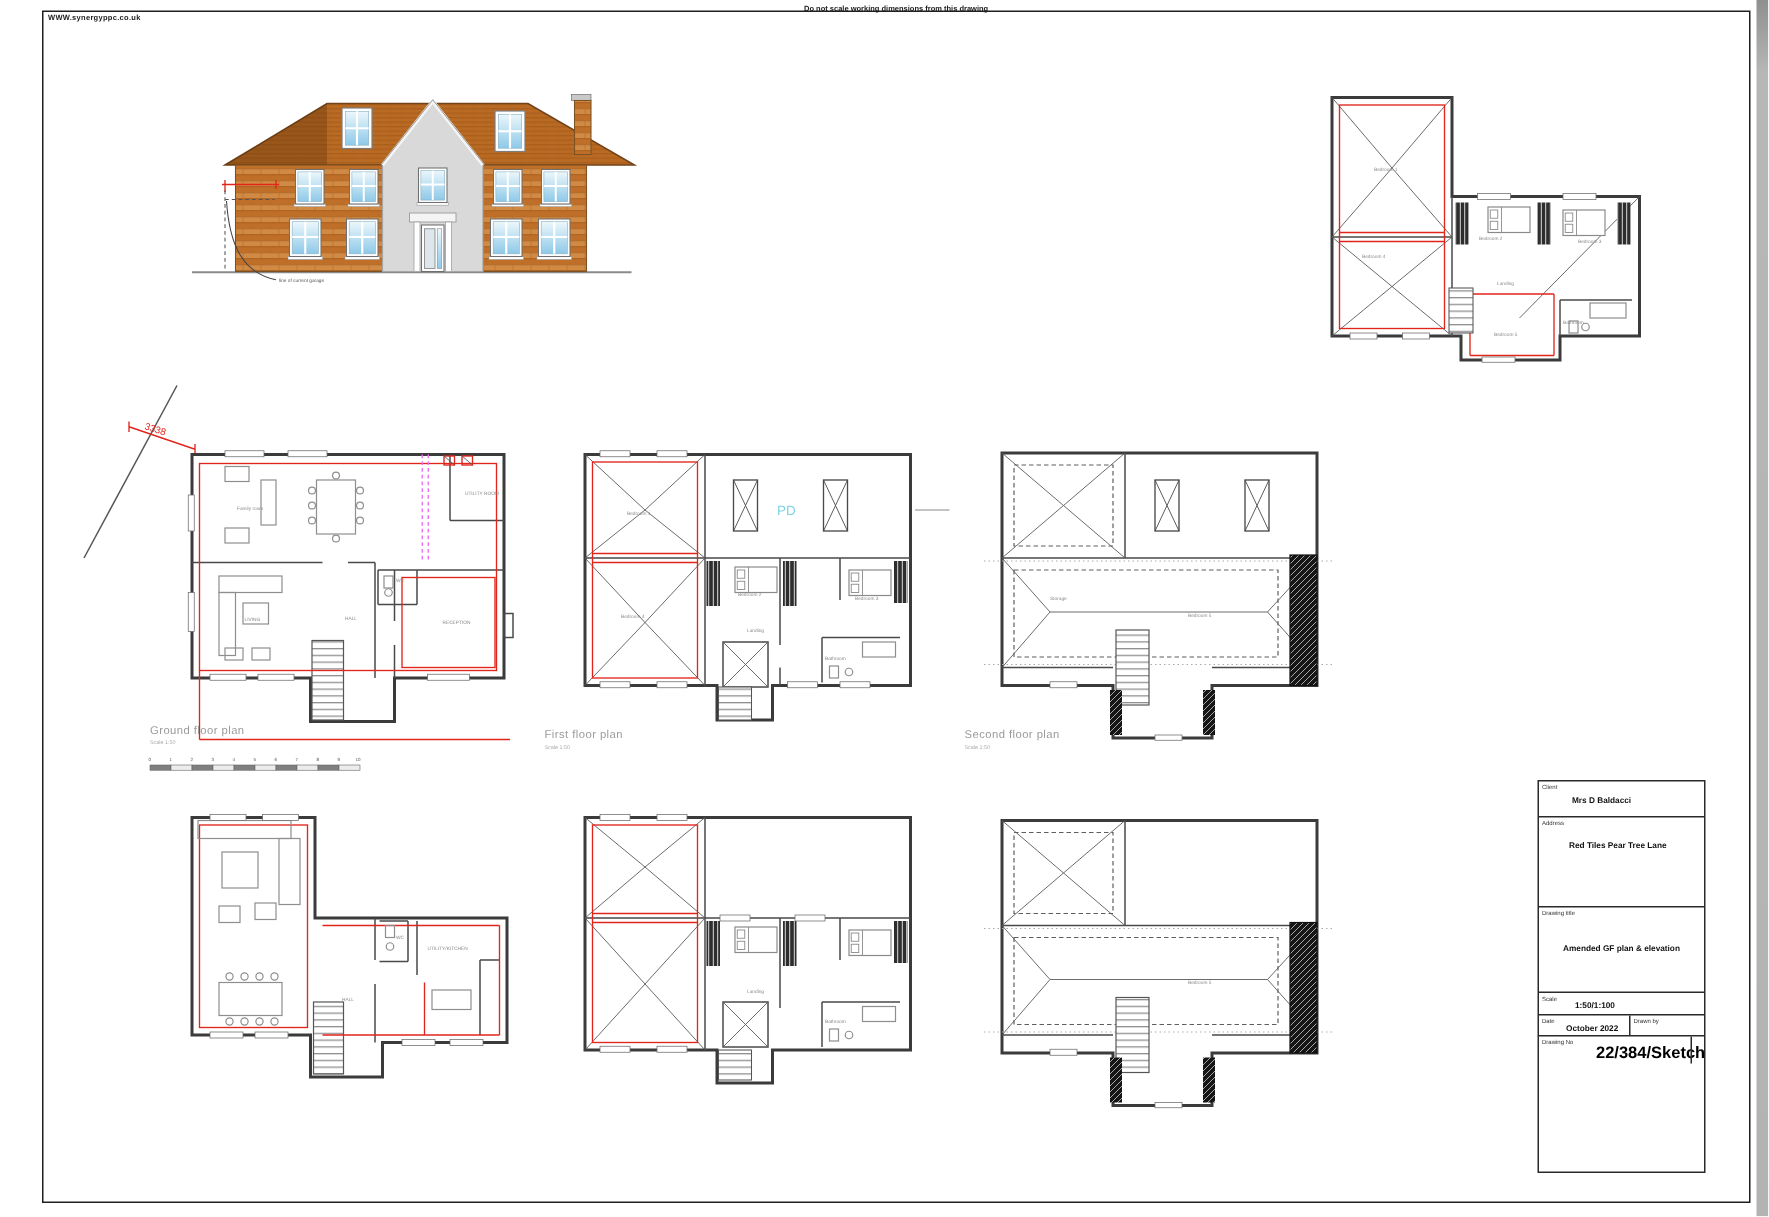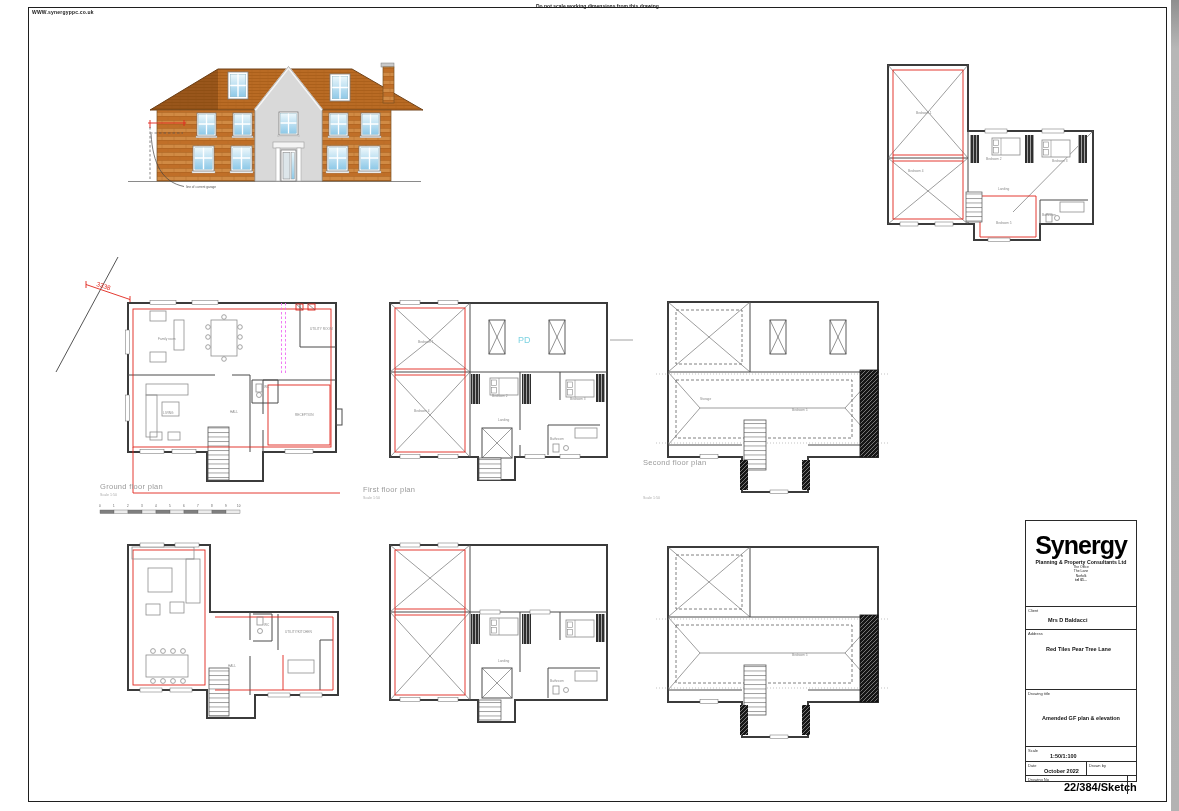--- a/index.html
+++ b/index.html
@@ -393,32 +393,24 @@
         <rect x="212" y="510" width="14" height="3.5" fill="#7f7f7f" stroke="#666" stroke-width="0.4"></rect>
         <rect x="226" y="510" width="14" height="3.5" fill="#ececec" stroke="#666" stroke-width="0.4"></rect>
       </g>
     </g>
   </svg>
 
   <div class="abs ptitle" style="left:100px;top:482px;">Ground floor plan</div>
   <div class="abs pscale" style="left:100px;top:493px;">Scale 1:50</div>
   <div class="abs ptitle" style="left:363px;top:485px;">First floor plan</div>
   <div class="abs pscale" style="left:363px;top:496px;">Scale 1:50</div>
-  <div class="abs ptitle" style="left:643px;top:458px;">Second floor plan</div>
+  <div class="abs ptitle" style="left:643px;top:485px;">Second floor plan</div>
   <div class="abs pscale" style="left:643px;top:496px;">Scale 1:50</div>
 
   <div class="abs tb">
-    <div class="row" style="height:73px;">
-      <div class="brand">Synergy</div>
-      <div class="brandsub">Planning &amp; Property Consultants Ltd</div>
-      <div class="officeline">The Office</div>
-      <div class="officeline">The Lane</div>
-      <div class="officeline">Norfolk</div>
-      <div class="officeline" style="font-weight:bold;">tel 01...</div>
-    </div>
     <div class="row" style="height:23px;">
       <div class="lab">Client</div>
       <div class="val" style="position:absolute;left:22px;top:10px;">Mrs D Baldacci</div>
     </div>
     <div class="row" style="height:60px;">
       <div class="lab">Address</div>
       <div class="val" style="position:absolute;left:20px;top:16px;">Red Tiles Pear Tree Lane</div>
     </div>
     <div class="row" style="height:57px;">
       <div class="lab">Drawing title</div>

